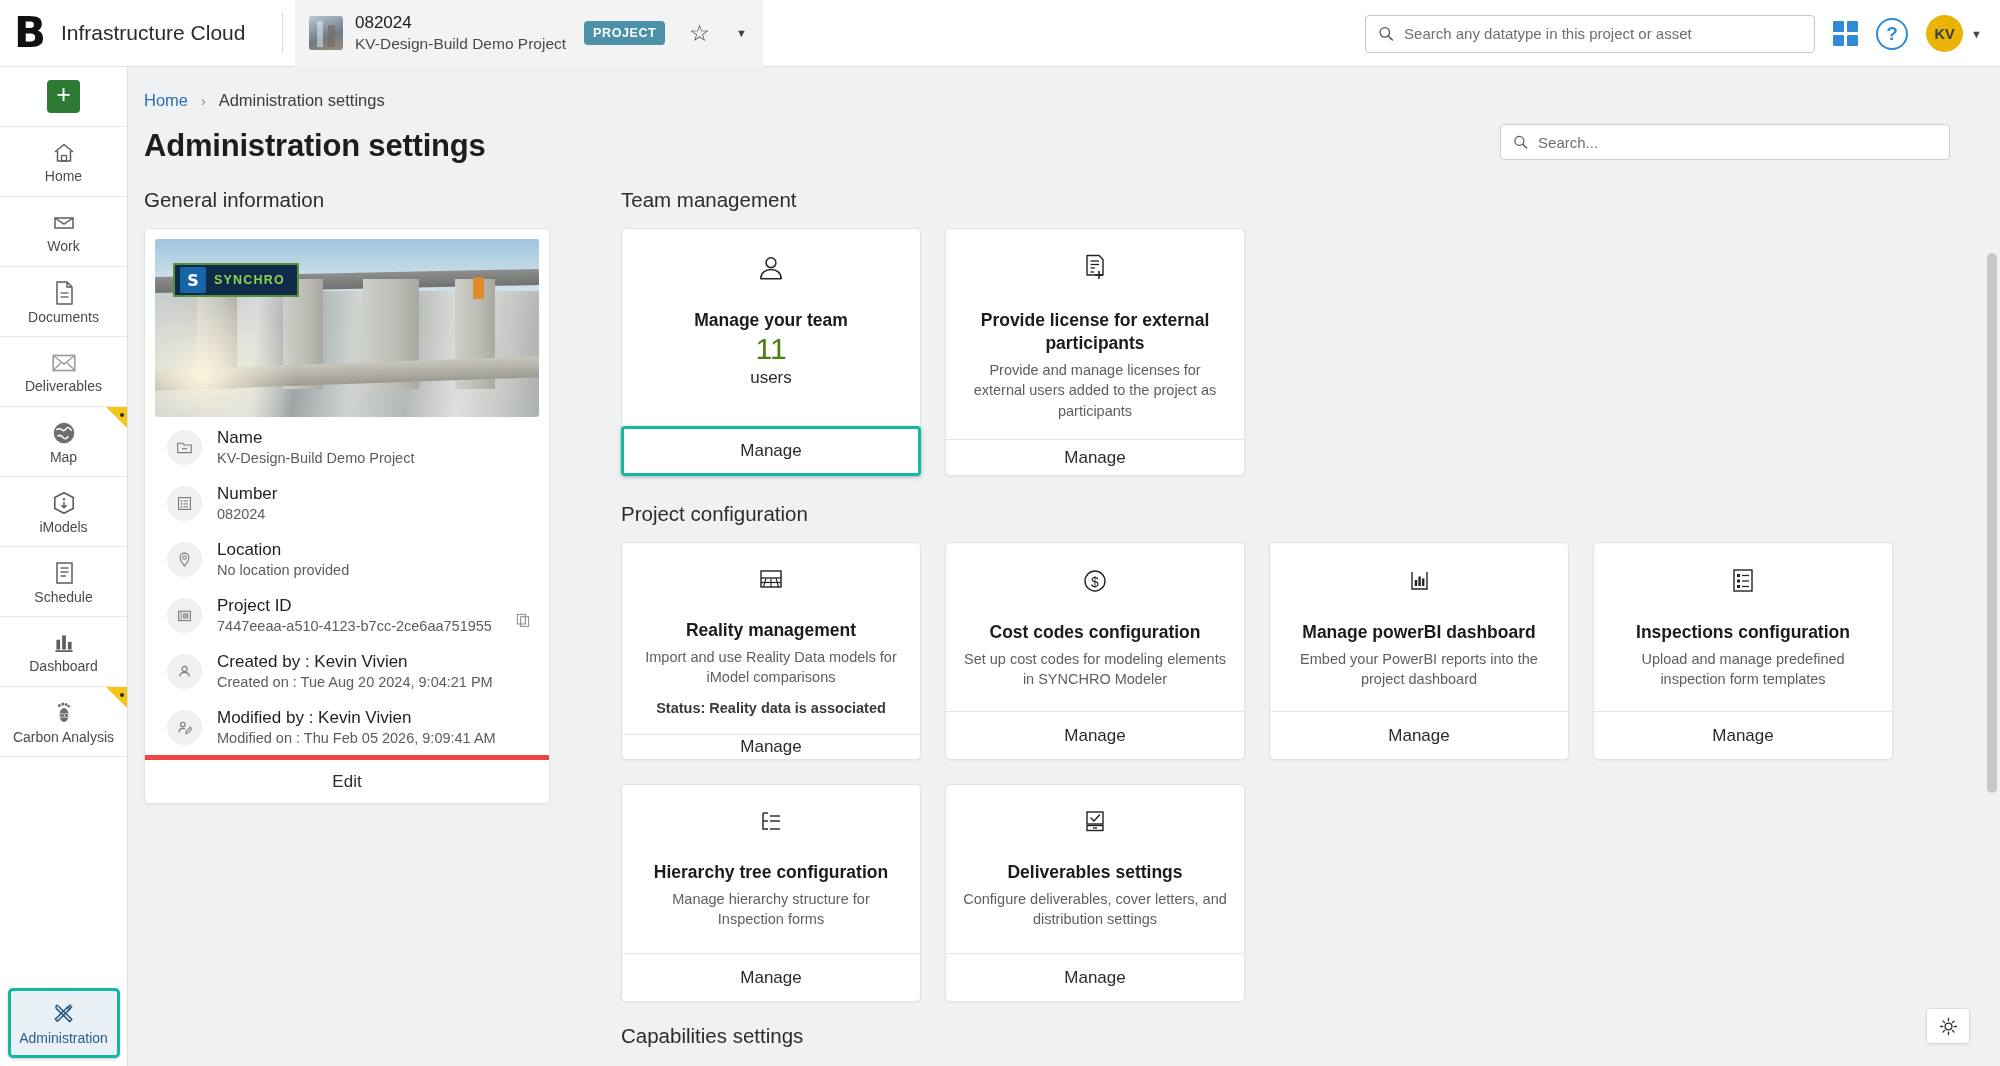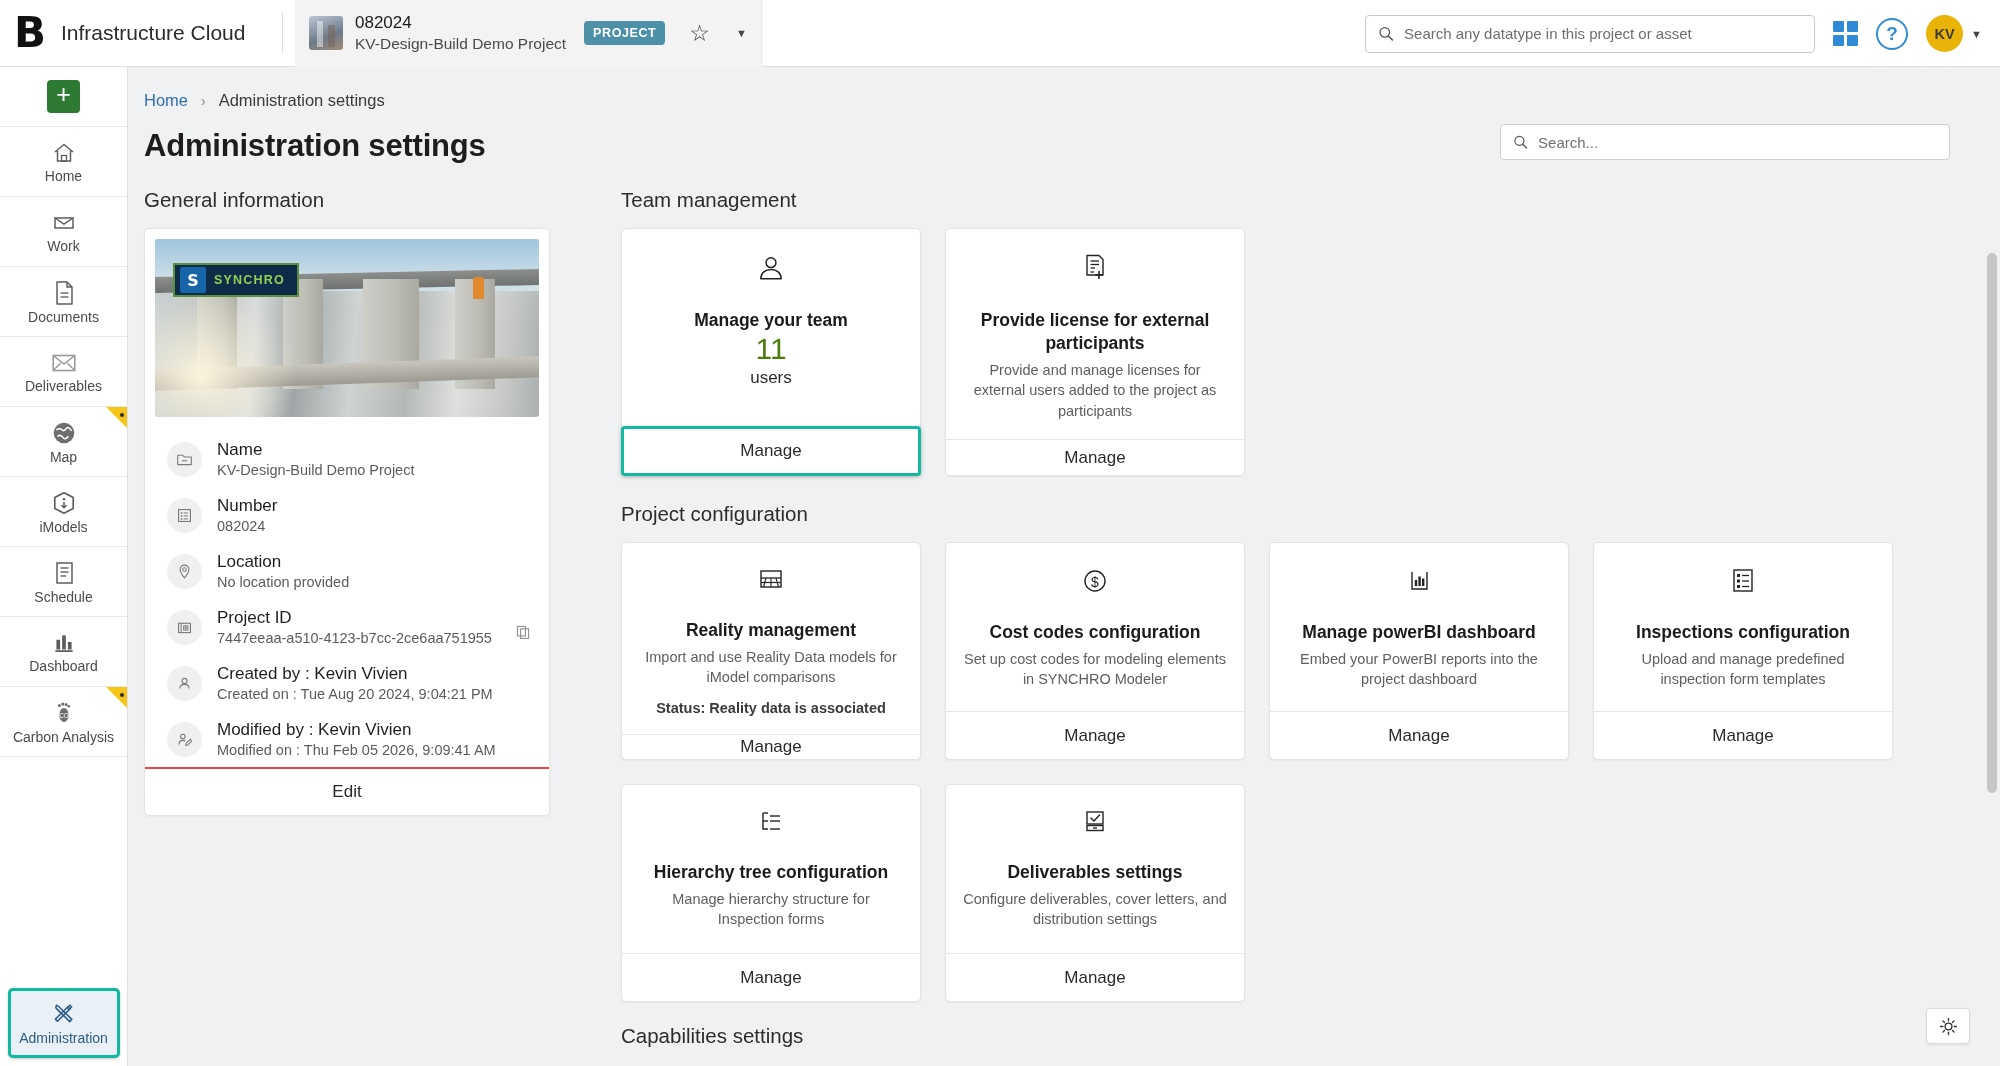--- a/index.html
+++ b/index.html
@@ -186,33 +186,33 @@
     position: absolute; left: 18px; top: 24px; background: #0f2b4a; border: 2px solid #5a8f3d;
     height: 34px; display: flex; align-items: center; gap: 8px; padding: 0 12px 0 5px;
   }
   .synchro-badge .sb-mark {
     width: 26px; height: 26px; background: #1565a8; color: #fff; font-size: 16px; font-weight: 700;
     display: flex; align-items: center; justify-content: center; border-radius: 2px;
     font-family: "DejaVu Sans", sans-serif;
   }
   .synchro-badge .sb-text { color: #8fd14f; font-size: 12.5px; font-weight: 700; letter-spacing: 1.2px; }
 
-  .gi-rows { padding: 14px 0 0 0; }
+  .gi-rows { padding: 2px 0 0 0; }
   .gi-row { display: flex; gap: 15px; align-items: flex-start; padding: 9px 18px 9px 22px; }
   .gi-ico {
     width: 35px; height: 35px; min-width: 35px; border-radius: 50%; background: #f0f0f0;
     display: flex; align-items: center; justify-content: center; color: #7a7a7a; margin-top: 2px;
   }
   .gi-txt { display: flex; flex-direction: column; gap: 2px; flex: 1; min-width: 0; }
   .gi-lab { font-size: 17px; color: #1f1f1f; }
   .gi-val { font-size: 14.5px; color: #5c5c5c; word-break: break-all; }
   .gi-lab-sm { font-size: 17px; color: #1f1f1f; }
   .copy-btn { color: #8a8a8a; cursor: pointer; margin-top: 16px; }
   .gi-foot {
-    border-top: 2px solid #ef4444; height: 48px; display: flex; align-items: center;
+    border-top: 5px solid #ef4444; height: 48px; display: flex; align-items: center;
     justify-content: center; font-size: 17px; color: #2b2b2b; cursor: pointer;
   }
 
   
   .tile-grid { display: flex; gap: 24px; flex-wrap: wrap; }
   .tile {
     background: #fff; border: 1px solid #e3e3e3; border-radius: 5px; width: 300px;
     display: flex; flex-direction: column; box-shadow: 0 1px 2px rgba(0,0,0,.05);
   }
   .tile-body {

